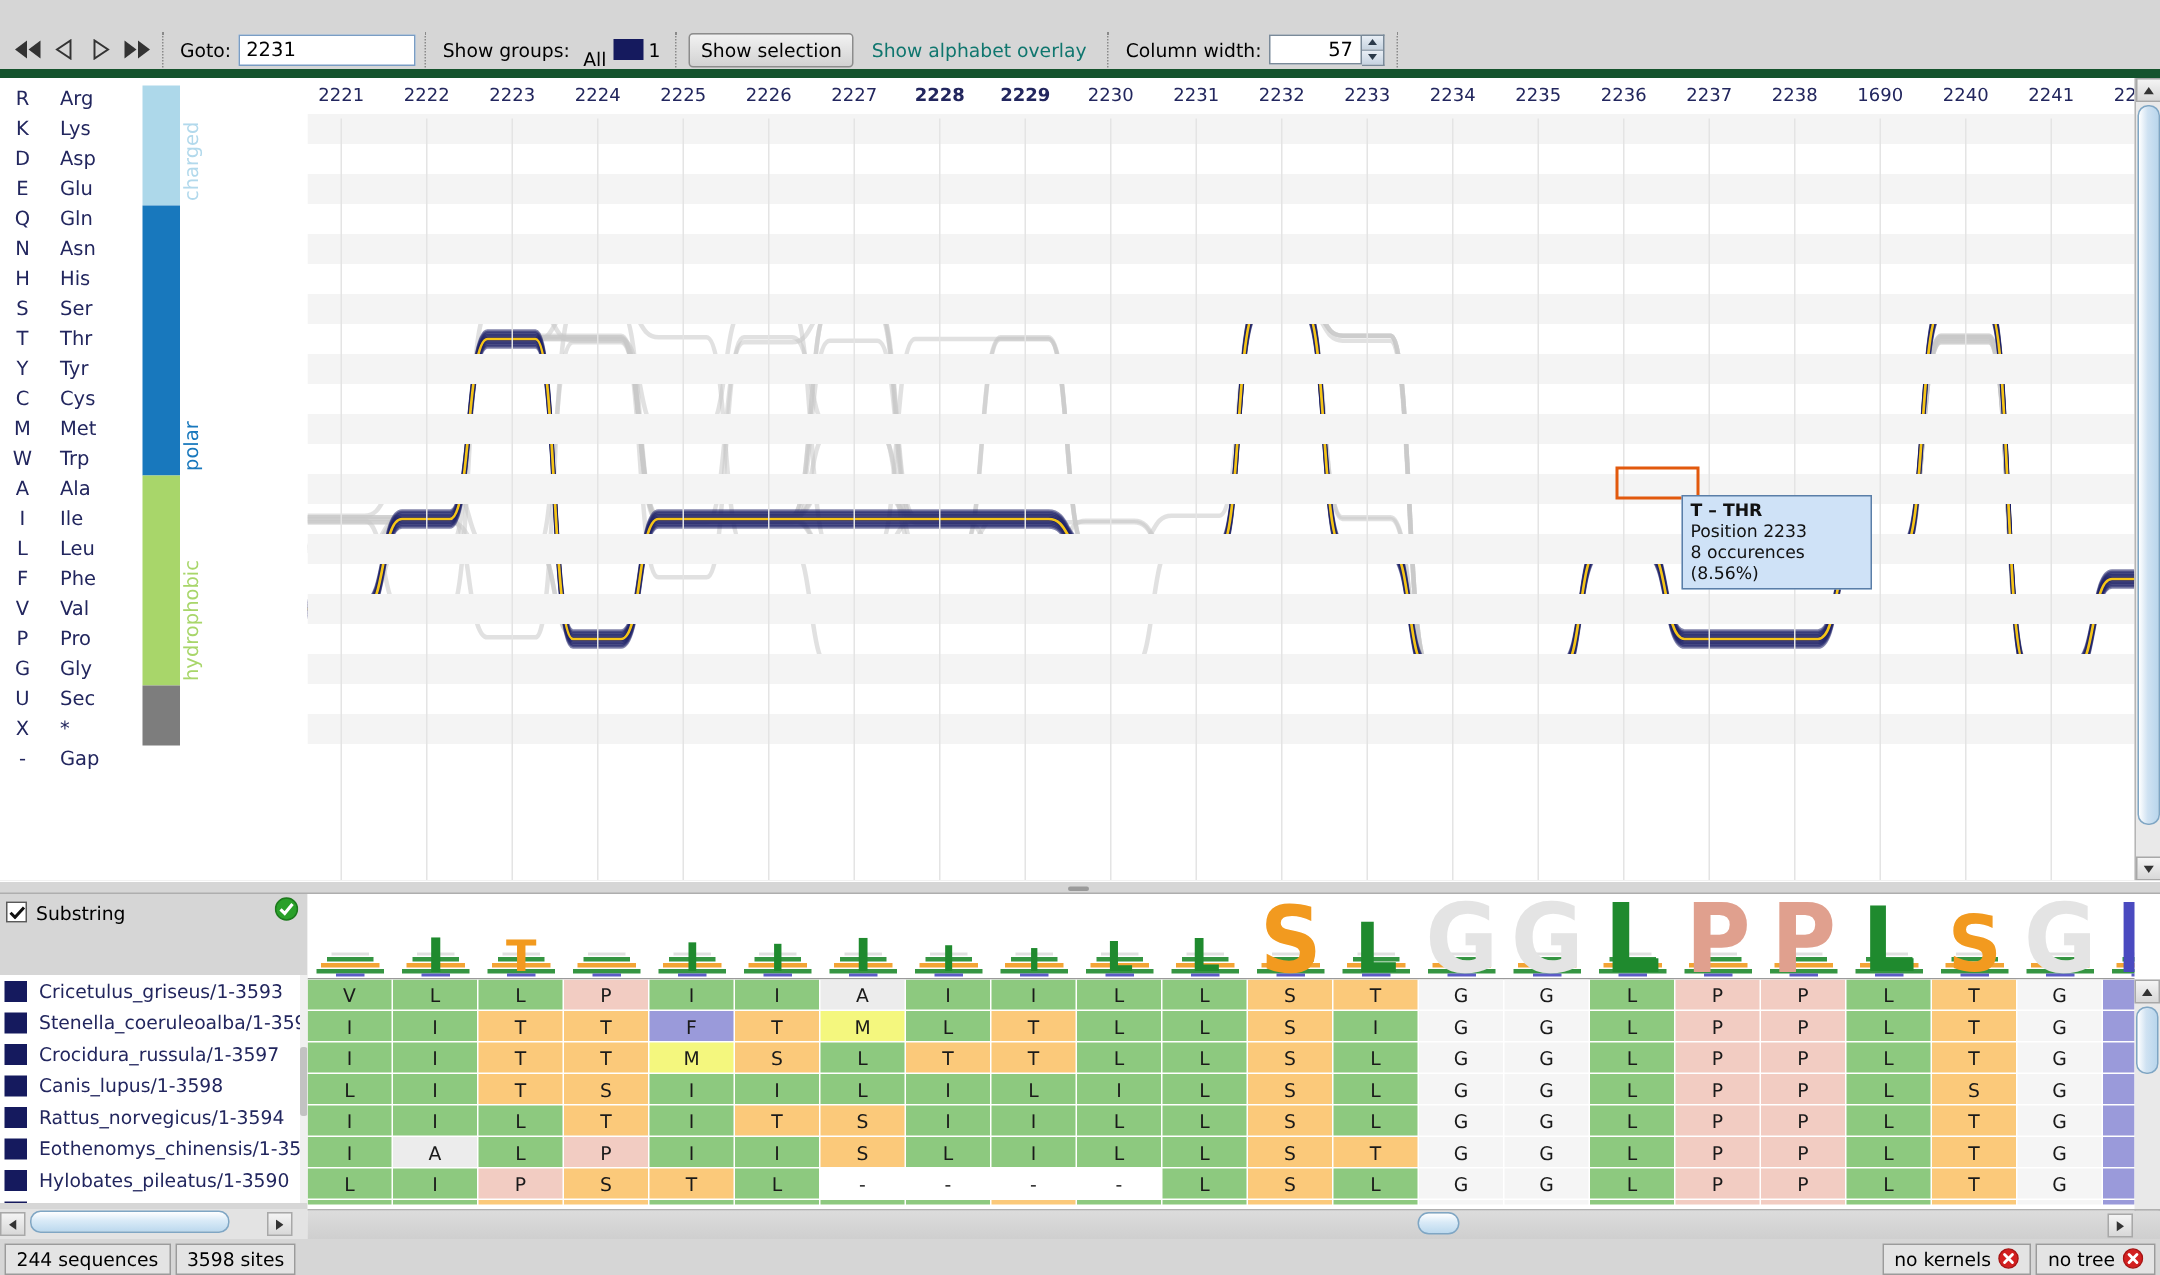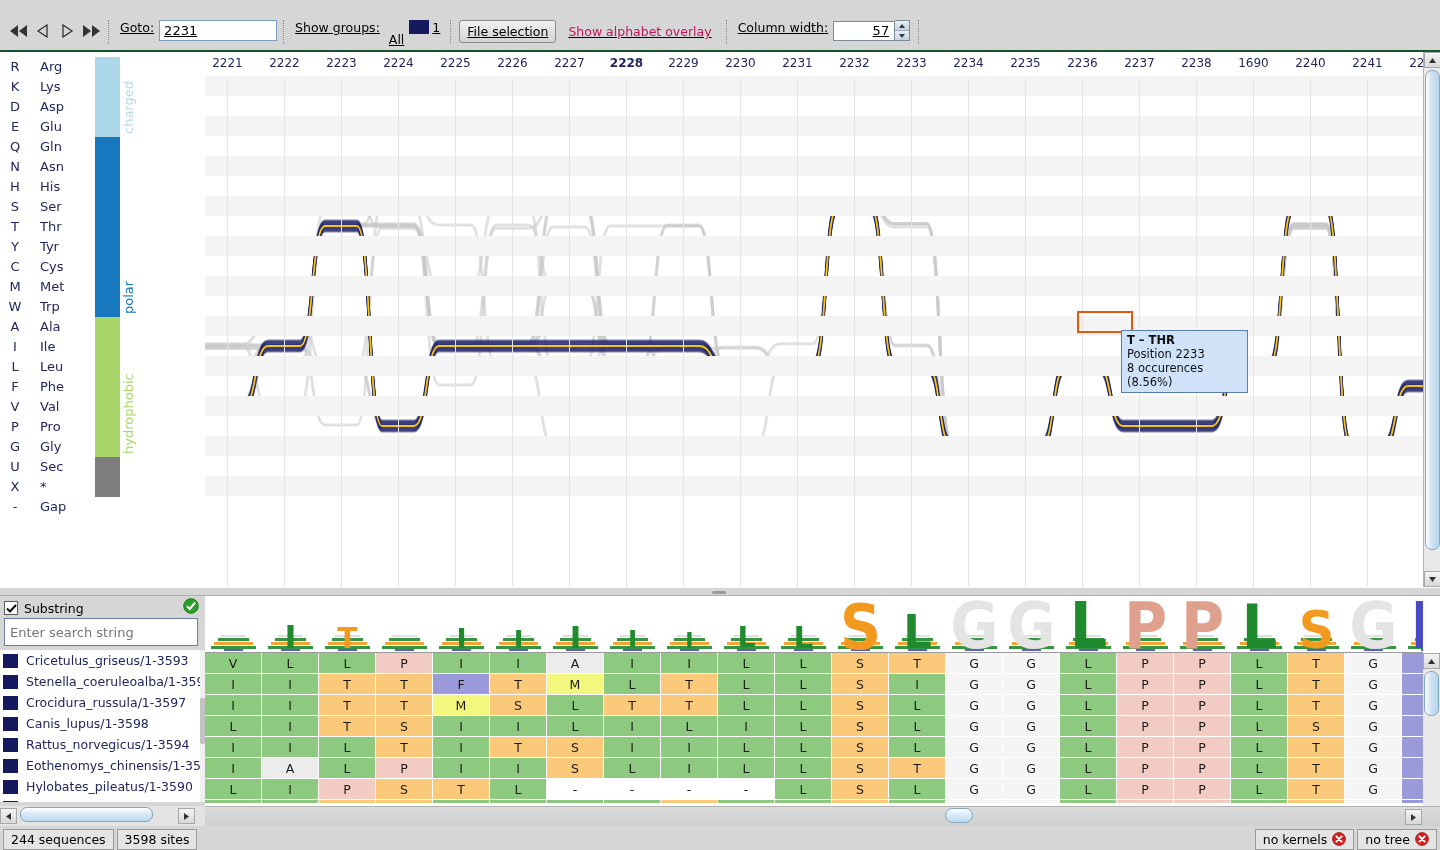--- a/index.html
+++ b/index.html
@@ -19,23 +19,22 @@
     display: flex; align-items: center; padding-left: 6px; gap: 0px;
   }
   .menu-item {
     font-size: 12.5px; color: #000; padding: 2px 7px; cursor: default;
     white-space: nowrap;
   }
 
   
   #toolbar {
     position: absolute; left: 0; top: 20px; width: 1440px; height: 32px;
-    background: #d6d6d6; display: flex; align-items: flex-start;
-    border-bottom: 2px solid #14532d;
-    text-decoration: underline;
+    background: #d6d6d6; display: flex; align-items: center;
+    border-bottom: 6px solid #14532d;
   }
   .tb-sep {
     width: 1px; height: 24px; margin: 0 6px;
     border-left: 1px dotted #8a8a8a;
   }
   .navbtns { display: flex; align-items: center; gap: 2px; margin-left: 8px; }
   .navbtn {
     width: 22px; height: 22px; display: flex; align-items: center; justify-content: center;
     cursor: pointer; background: transparent; border: none;
   }
@@ -52,21 +51,21 @@
     vertical-align: middle; margin: 0 3px;
   }
   .grp-count { font-size: 12.5px; color: #000; }
   .btn-3d {
     font-size: 12.5px; color: #000; padding: 3px 7px;
     background: linear-gradient(#f2f2f2, #d2d2d2);
     border: 1px solid #8c8c8c; border-radius: 3px; cursor: pointer;
     white-space: nowrap;
   }
   .plainbtn {
-    font-size: 12.5px; color: #be185d; padding: 3px 5px; cursor: pointer;
+    font-size: 12.5px; color: #0f766e; padding: 3px 5px; cursor: pointer;
     white-space: nowrap; border: 1px solid transparent;
   }
   #colwidth-wrap { display: flex; align-items: center; }
   #colwidth-input {
     width: 62px; height: 20px; border: 1px solid #7a8a99; background: #fff;
     font-size: 13px; text-align: right; padding-right: 5px; color: #000;
     font-family: "DejaVu Sans", "Liberation Sans", sans-serif; outline: none;
   }
   .spinner {
     width: 15px; height: 21px; display: flex; flex-direction: column;
@@ -297,21 +296,21 @@
     </div>
     <div class="tb-sep"></div>
     <div class="tb-label">Goto:</div>
     <input id="goto-input" value="2231" style="">
     <div class="tb-sep"></div>
     <div class="tb-label">Show groups:</div>
     <div class="tb-label" style="margin:12px 2px 0 4px;">All</div>
     <span class="grp-swatch"></span>
     <span class="grp-count">1</span>
     <div class="tb-sep" style="margin-left:10px;"></div>
-    <div class="btn-3d" style="margin-left:2px;">File selection</div>
+    <div class="btn-3d" style="margin-left:2px;">Show selection</div>
     <div class="plainbtn" style="margin-left:6px;">Show alphabet overlay</div>
     <div class="tb-sep" style="margin-left:8px;"></div>
     <div class="tb-label">Column width:</div>
     <div id="colwidth-wrap">
       <input id="colwidth-input" value="57" style="">
       <div class="spinner">
         <div class="spin-up"></div>
         <div class="spin-dn"></div>
       </div>
     </div>
@@ -429,21 +428,21 @@
     <div id="plotarea">
       <div id="colhdr">
           <div class="colnum" style="left: -6px;">2221</div>
           <div class="colnum" style="left: 51px;">2222</div>
           <div class="colnum" style="left: 108px;">2223</div>
           <div class="colnum" style="left: 165px;">2224</div>
           <div class="colnum" style="left: 222px;">2225</div>
           <div class="colnum" style="left: 279px;">2226</div>
           <div class="colnum" style="left: 336px;">2227</div>
           <div class="colnum" style="left: 393px; font-weight: bold;">2228</div>
-          <div class="colnum" style="left: 450px;">2229</div>
+          <div class="colnum" style="left: 450px; font-weight: bold;">2229</div>
           <div class="colnum" style="left: 507px;">2230</div>
           <div class="colnum" style="left: 564px;">2231</div>
           <div class="colnum" style="left: 621px;">2232</div>
           <div class="colnum" style="left: 678px;">2233</div>
           <div class="colnum" style="left: 735px;">2234</div>
           <div class="colnum" style="left: 792px;">2235</div>
           <div class="colnum" style="left: 849px;">2236</div>
           <div class="colnum" style="left: 906px;">2237</div>
           <div class="colnum" style="left: 963px;">2238</div>
           <div class="colnum" style="left: 1020px;">1690</div>
@@ -546,21 +545,20 @@
           </svg>
       </div>
       <div id="substring-label">Substring</div>
     </div>
     <div id="status-ok">
       <svg width="16" height="16" viewBox="0 0 16 16">
         <circle cx="8" cy="8" r="7.3" fill="#2aa02a" stroke="#1d7a1d" stroke-width="1"></circle>
         <polyline points="4,8.3 6.8,11 12,4.6" fill="none" stroke="#fff" stroke-width="2.1"></polyline>
       </svg>
     </div>
-    <input id="searchbox" placeholder="Enter search string" style="">
     <div id="namelist">
         <div class="name-row">
           <div class="name-swatch"></div>
           <div class="name-text">Cricetulus_griseus/1-3593</div>
         </div>
         <div class="name-row">
           <div class="name-swatch"></div>
           <div class="name-text">Stenella_coeruleoalba/1-3597</div>
         </div>
         <div class="name-row">

